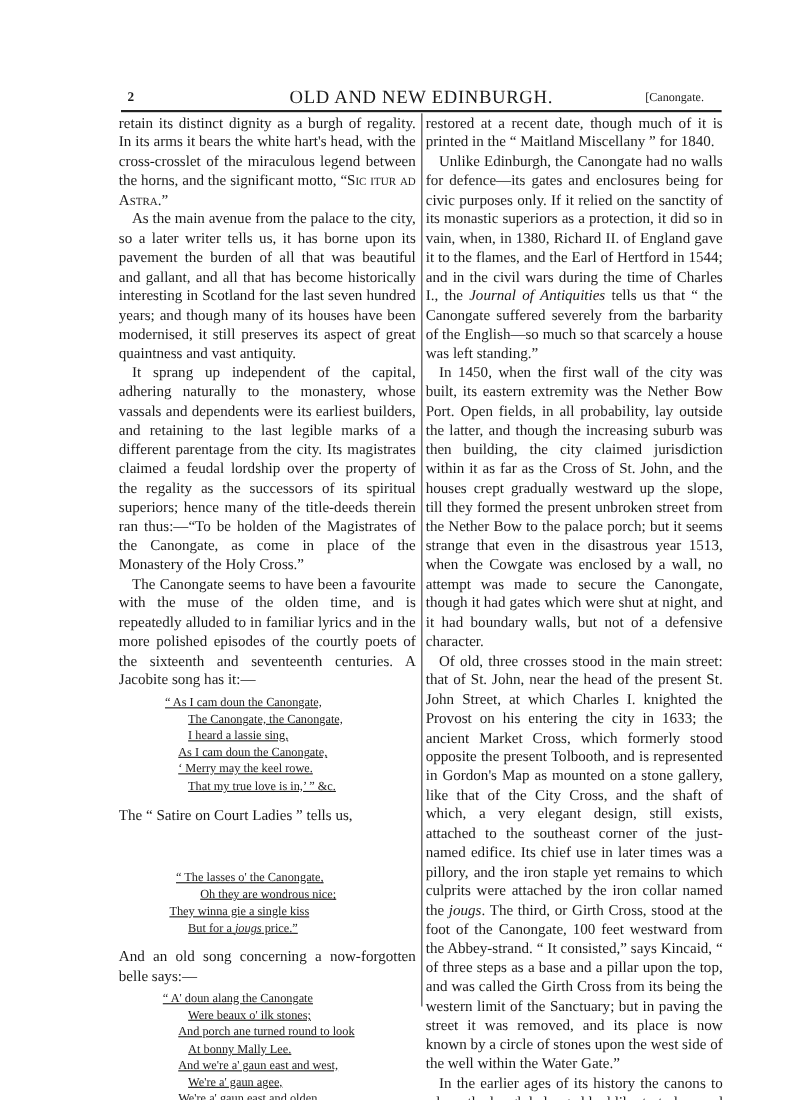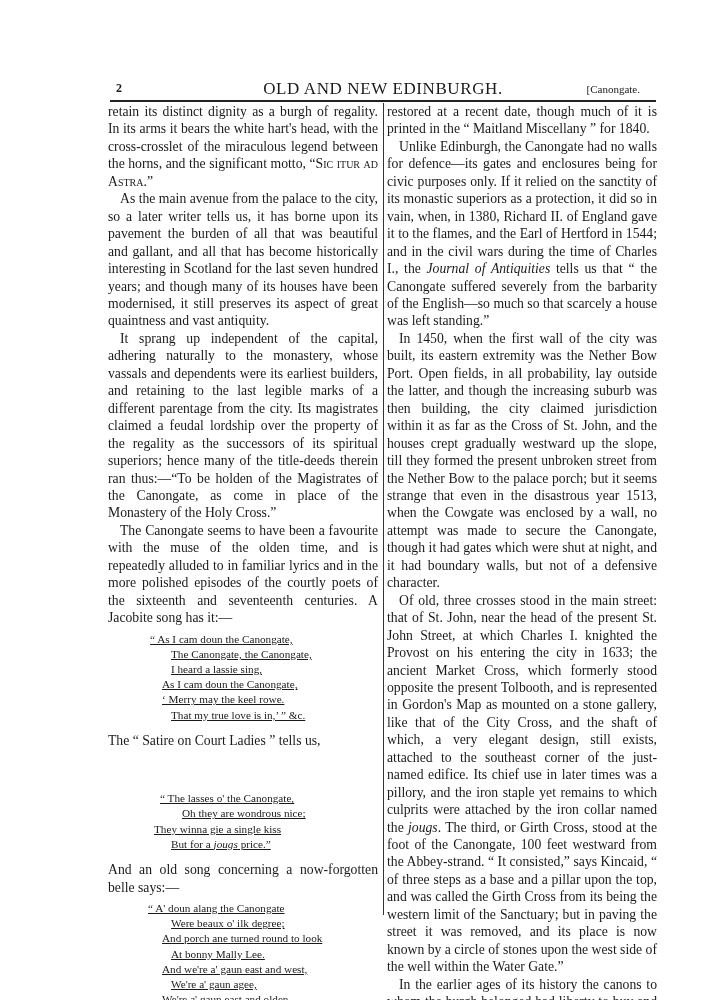--- a/index.html
+++ b/index.html
@@ -59,21 +59,21 @@
       <span class="l j0">“ The lasses o' the Canongate,</span>
       <span class="l i3">Oh they are wondrous nice;</span>
       <span class="l j1">They winna gie a single kiss</span>
       <span class="l i2"><span>But for a </span><em>jougs</em><span> price.”</span></span>
     </div>
 
     <p class="noindent">And an old song concerning a now-forgotten belle says:—</p>
 
     <div class="verse">
       <span class="l" style="padding-left:40px">“ A' doun alang the Canongate</span>
-      <span class="l i2">Were beaux o' ilk degree;</span>
+      <span class="l i2">Were beaux o' ilk stones;</span>
       <span class="l i1">And porch ane turned round to look</span>
       <span class="l i2">At bonny Mally Lee.</span>
       <span class="l i1">And we're a' gaun east and west,</span>
       <span class="l i2">We're a' gaun agee,</span>
       <span class="l i1">We're a' gaun east and olden,</span>
       <span class="l i2">Courtin' Mally Lee!”</span>
     </div>
 
     <p>The earliest of the register-books preserved in the archives of this little burgh commences in 1561 —about a hundred years before Cromwell's invasion; but the volume, which comes down to 1588, had been long in private hands, and was only</p>
   </div>

